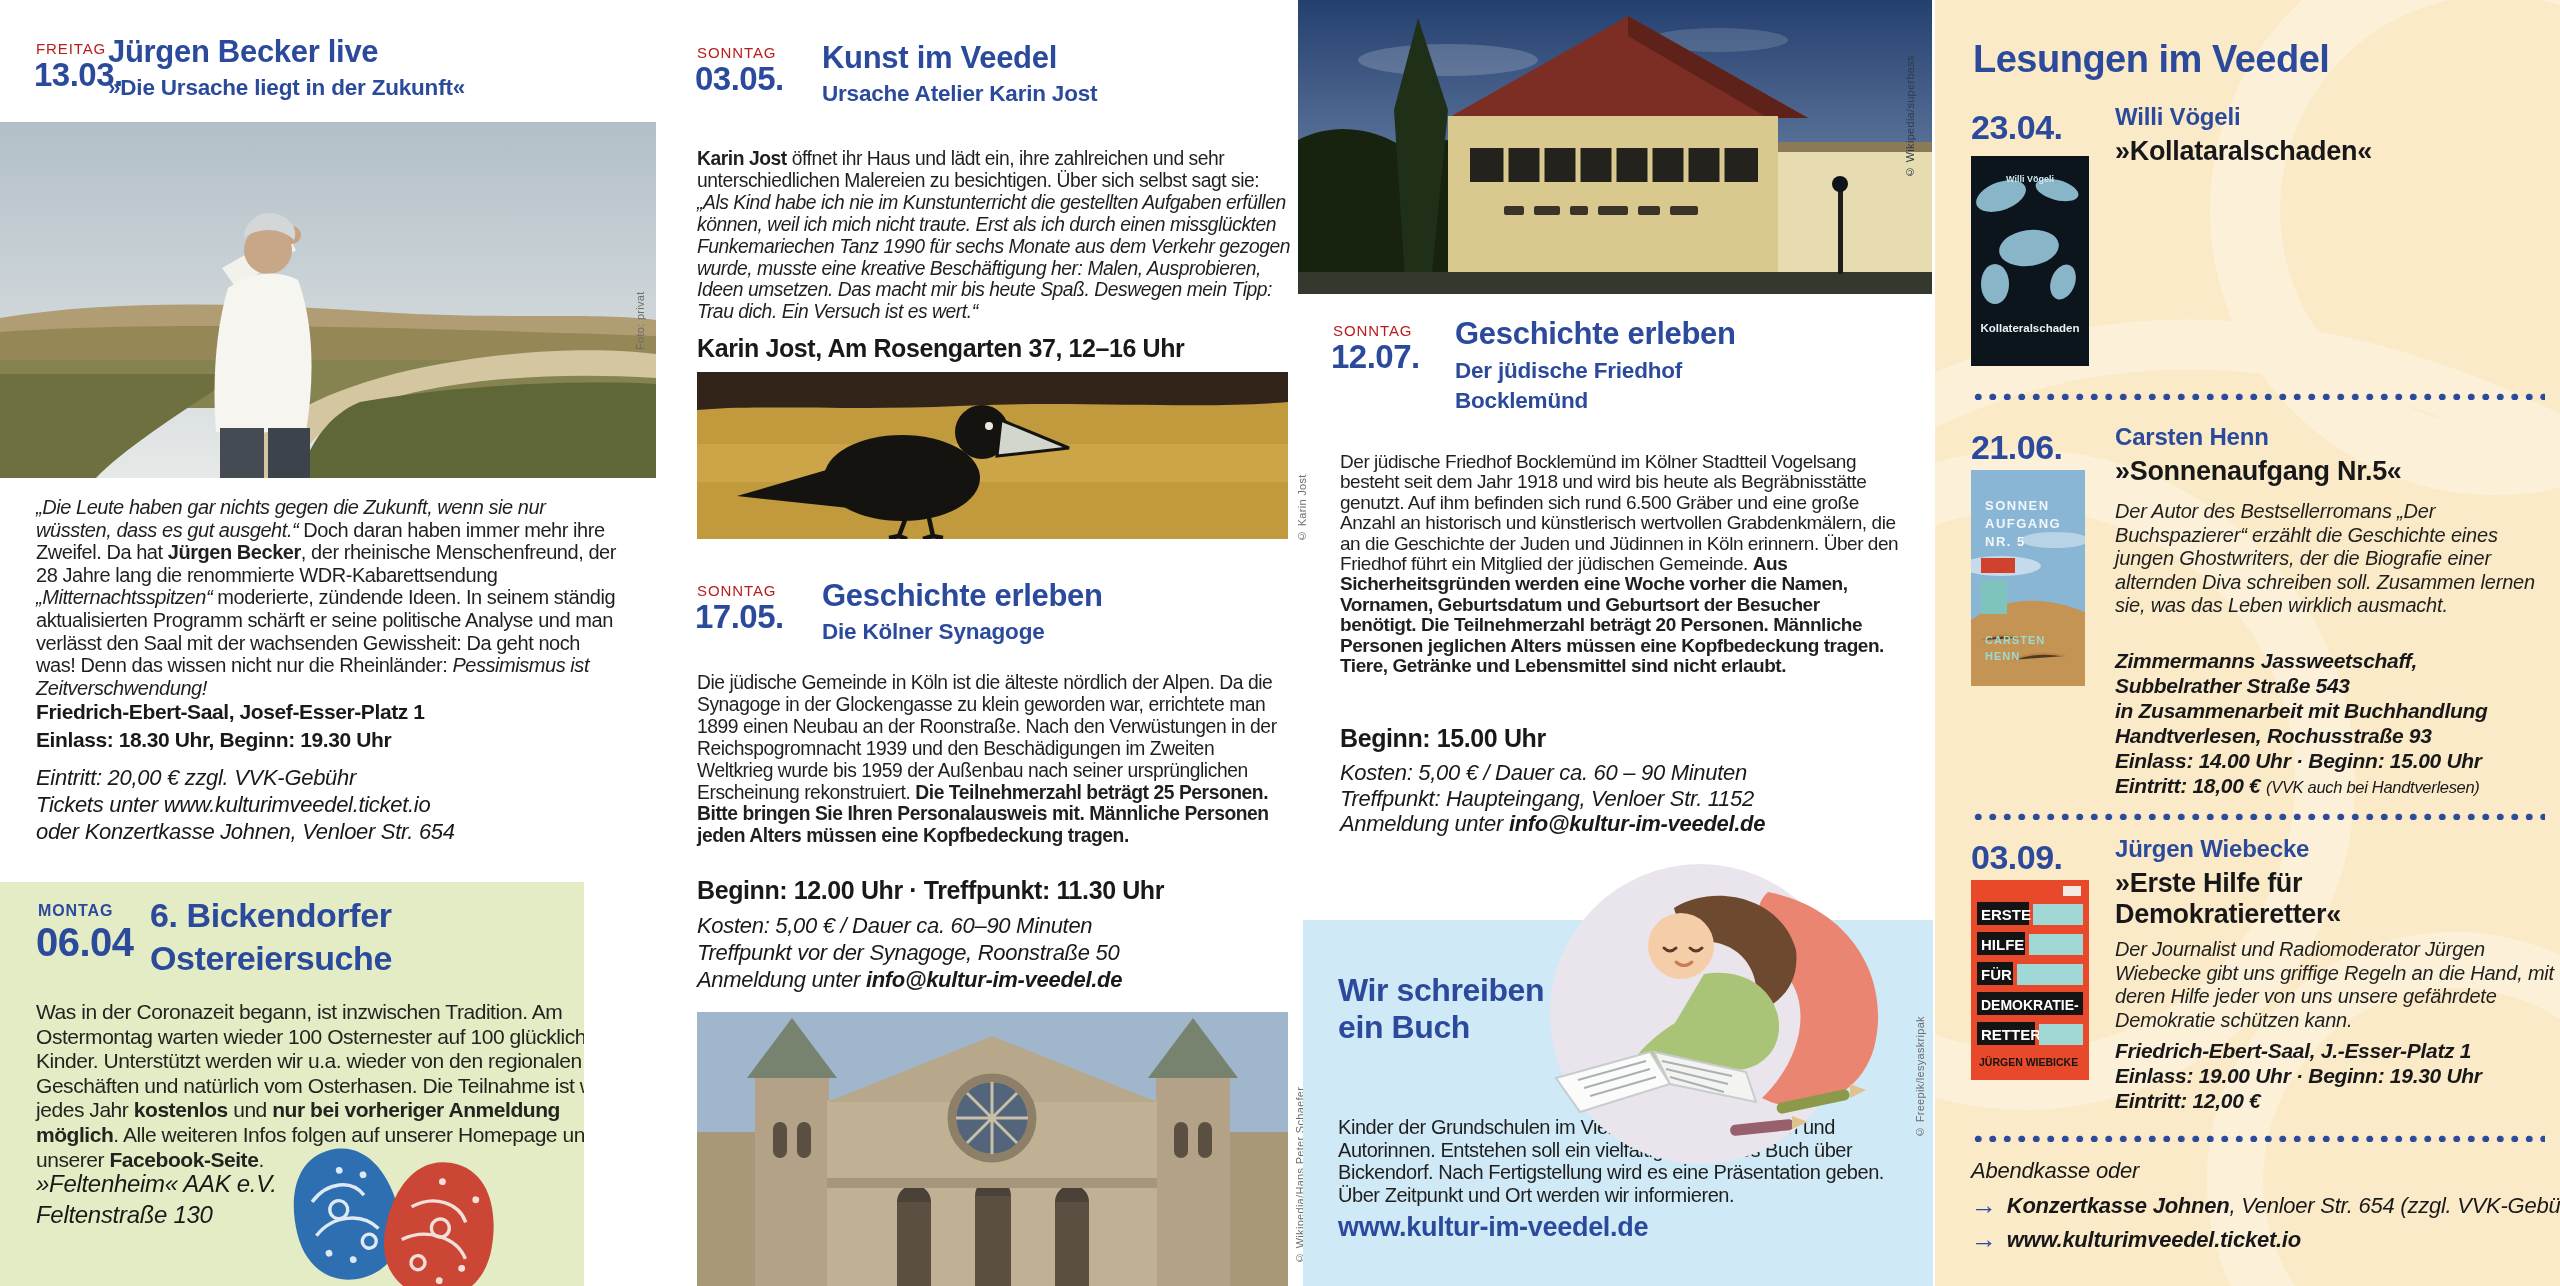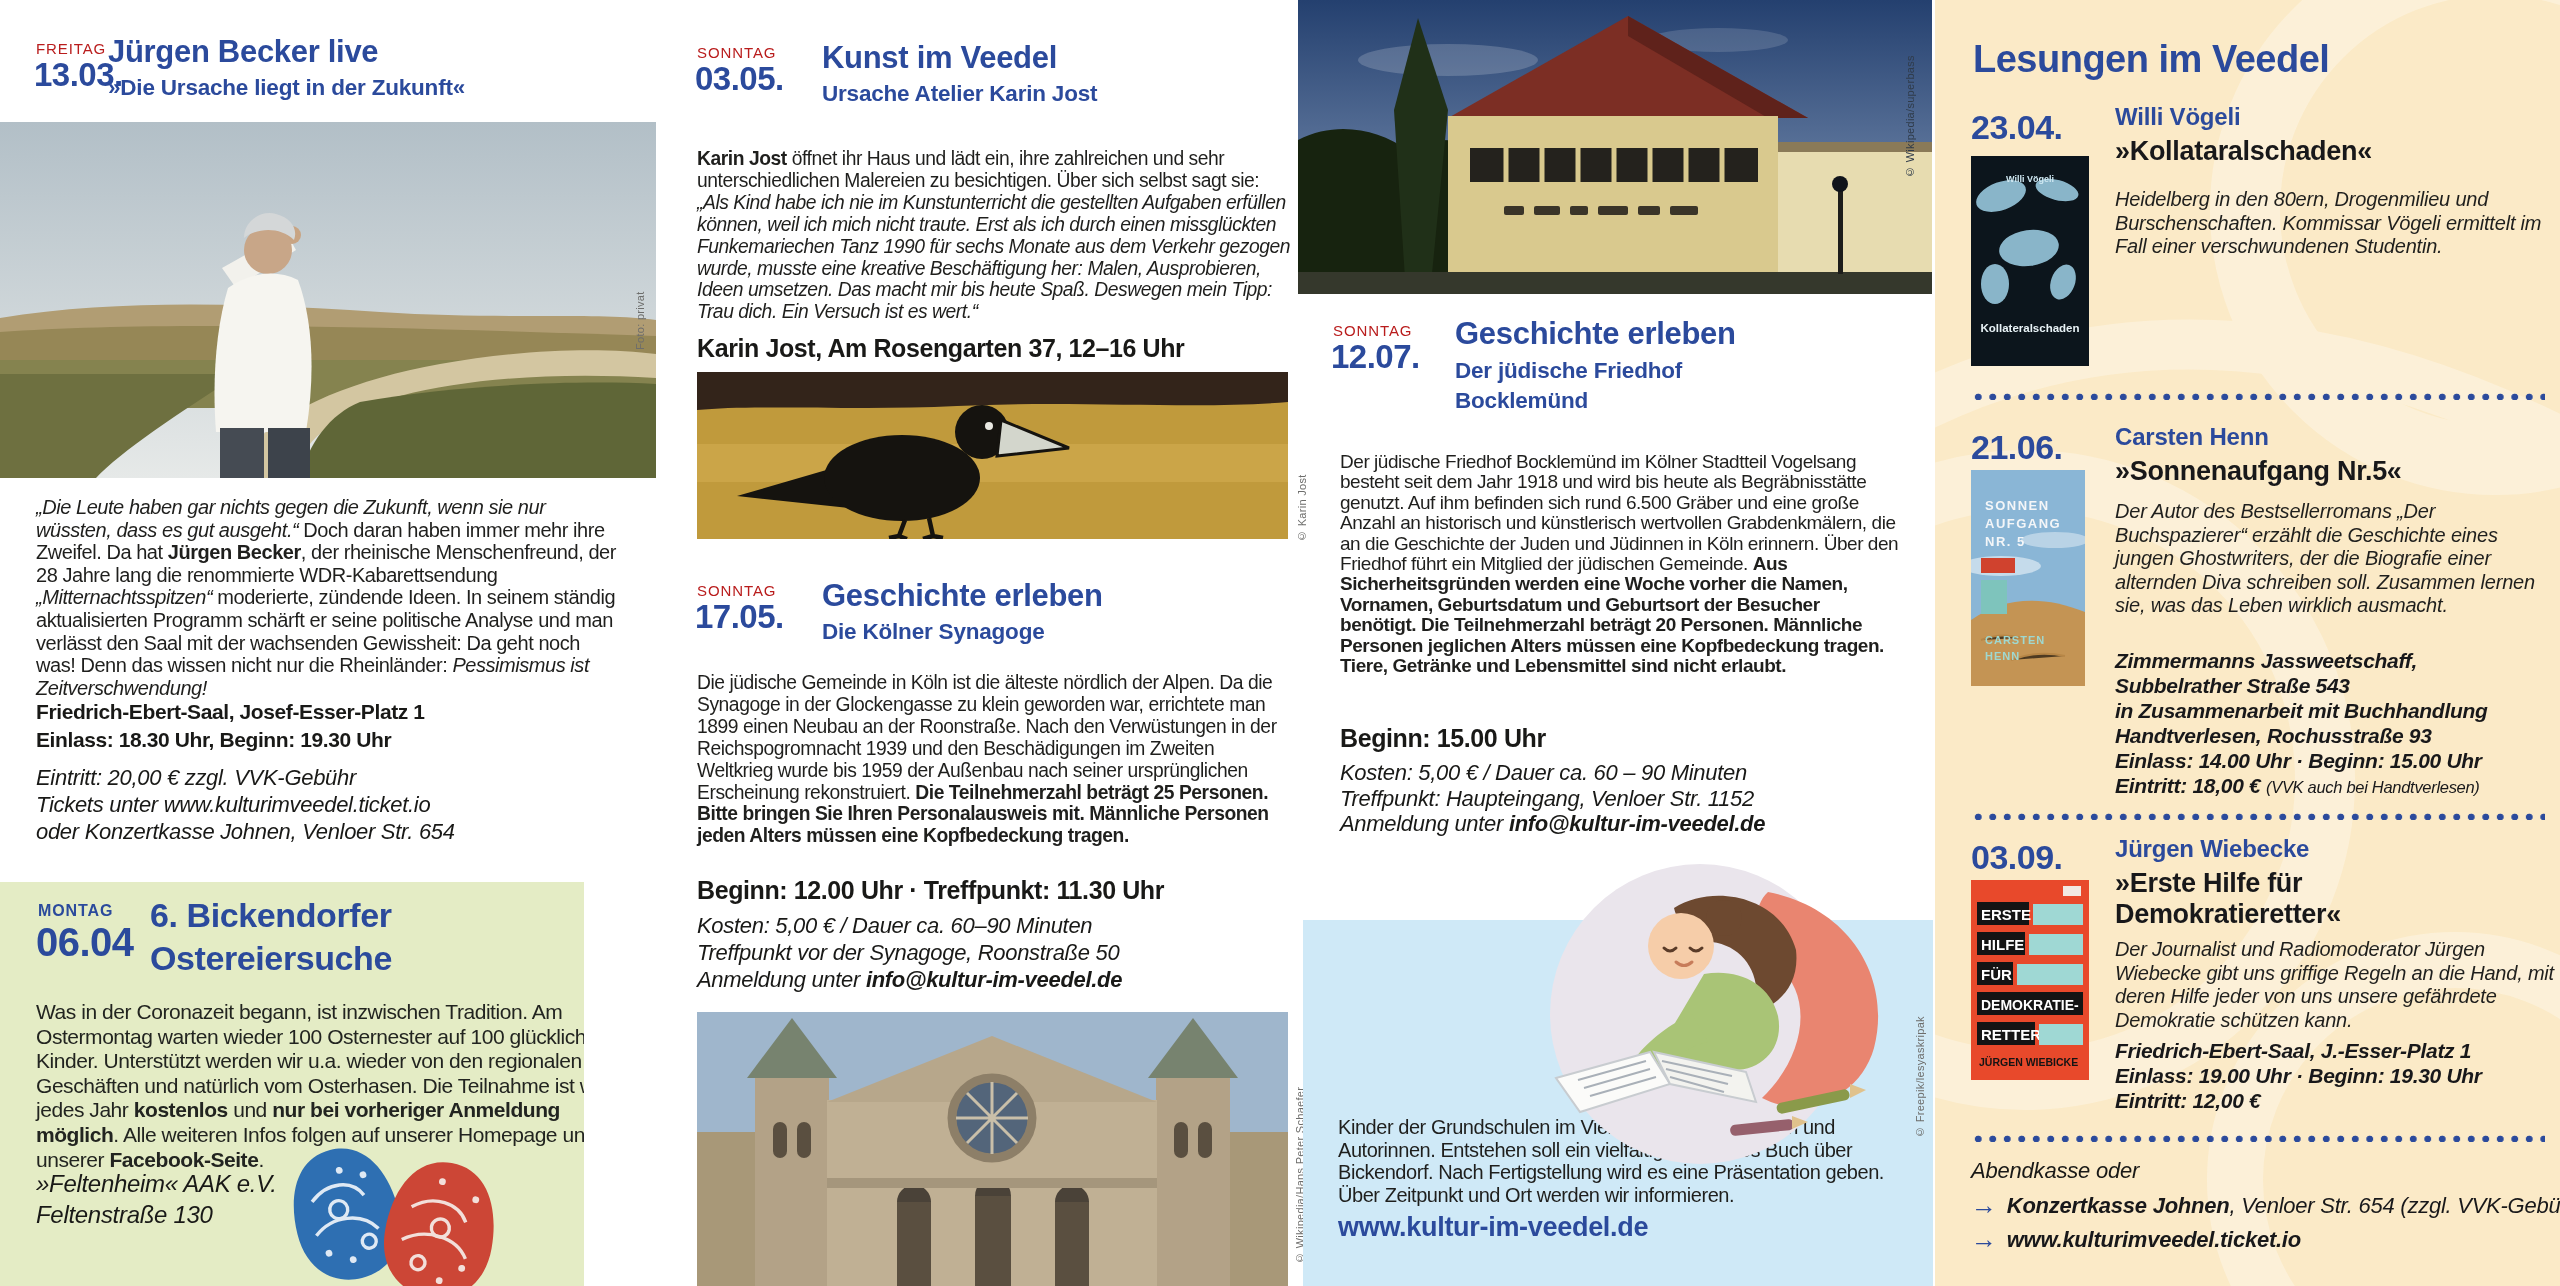--- a/index.html
+++ b/index.html
@@ -232,20 +232,21 @@
     <div class="day" style="left:1333px;top:322px">SONNTAG</div>
     <div class="date-lg" style="left:1331px;top:340px">12.07.</div>
     <div class="h1" style="left:1455px;top:318px">Geschichte erleben</div>
     <div class="h2" style="left:1455px;top:356px;line-height:30px">Der jüdische Friedhof<br>Bocklemünd</div>
 
     <div class="body-txt body-sm" style="left:1340px;top:452px;width:560px;font-size:19px;line-height:20.4px">Der jüdische Friedhof Bocklemünd im Kölner Stadtteil Vogelsang besteht seit dem Jahr 1918 und wird bis heute als Begräbnisstätte genutzt. Auf ihm befinden sich rund 6.500 Gräber und eine große Anzahl an historisch und künstlerisch wertvollen Grabdenkmälern, die an die Geschichte der Juden und Jüdinnen in Köln erinnern. Über den Friedhof führt ein Mitglied der jüdischen Gemeinde. <b>Aus Sicherheitsgründen werden eine Woche vorher die Namen, Vornamen, Geburtsdatum und Geburtsort der Besucher benötigt. Die Teilnehmerzahl beträgt 20 Personen. Männliche Personen jeglichen Alters müssen eine Kopfbedeckung tragen. Tiere, Getränke und Lebensmittel sind nicht erlaubt.</b></div>
     <div class="bold-line" style="left:1340px;top:724px;font-size:25px">Beginn: 15.00 Uhr</div>
     <div class="det" style="left:1340px;top:760px;line-height:25.5px">Kosten: 5,00 € / Dauer ca. 60 – 90 Minuten<br>Treffpunkt: Haupteingang, Venloer Str. 1152<br>Anmeldung unter <b>info@kultur-im-veedel.de</b></div>
 
     <div class="bluebox">
+      <div class="bb-title" style="left:35px;top:52px">Wir schreiben<br>ein Buch</div>
       <div class="body-txt" style="left:35px;top:196px;width:560px">Kinder der Grundschulen im Viertel werden zu Autoren und Autorinnen. Entstehen soll ein vielfältig gestaltetes Buch über Bickendorf. Nach Fertigstellung wird es eine Präsentation geben. Über Zeitpunkt und Ort werden wir informieren.</div>
       <div class="bb-link" style="left:35px;top:292px">www.kultur-im-veedel.de</div>
     </div>
 
     <svg class="abs" style="left:1478px;top:846px" width="440" height="340" viewBox="0 0 440 340">
       <circle cx="222" cy="168" r="150" fill="#eae5ec"></circle>
       <path d="M290,46 C372,62 414,132 396,202 C382,252 326,274 284,252 C326,212 338,150 298,118 C276,100 272,62 290,46 Z" fill="#e98570"></path>
       <path d="M196,62 C238,36 304,52 318,104 C322,140 300,160 276,166 C286,130 266,100 234,96 C216,94 200,80 196,62 Z" fill="#6d4930"></path>
       <circle cx="203" cy="100" r="33" fill="#f6cda9"></circle>
       <path d="M186,102 q6,6 12,0 M212,102 q6,6 12,0" stroke="#5a3b28" stroke-width="3" fill="none" stroke-linecap="round"></path>
@@ -293,21 +294,20 @@
         <ellipse cx="86" cy="34" rx="22" ry="10" transform="rotate(15 86 34)"></ellipse>
         <ellipse cx="58" cy="92" rx="30" ry="18" transform="rotate(-8 58 92)"></ellipse>
         <ellipse cx="24" cy="128" rx="14" ry="20"></ellipse>
         <ellipse cx="92" cy="126" rx="12" ry="18" transform="rotate(20 92 126)"></ellipse>
       </g>
       <text x="59" y="26" font-size="9" font-weight="bold" fill="#cfe8f2" text-anchor="middle">Willi Vögeli</text>
       <text x="59" y="176" font-size="11.5" font-weight="bold" fill="#e8f2f6" text-anchor="middle">Kollateralschaden</text>
     </svg>
     <div class="r-author" style="left:180px;top:104px">Willi Vögeli</div>
     <div class="r-book" style="left:180px;top:136px">»Kollataralschaden«</div>
-    <div class="r-desc" style="left:180px;top:188px;width:430px">Heidelberg in den 80ern, Drogenmilieu und Burschenschaften. Kommissar Vögeli ermittelt im Fall einer verschwundenen Studentin.</div>
     <div class="dots" style="left:36px;top:392px;width:574px"></div>
 
     <div class="c4-date" style="left:36px;top:428px">21.06.</div>
     <svg class="abs" style="left:36px;top:470px" width="114" height="216" viewBox="0 0 114 216">
       <rect width="114" height="216" fill="#8ab6d6"></rect>
       <rect y="0" width="114" height="132" fill="#8ab6d6"></rect>
       <ellipse cx="30" cy="96" rx="40" ry="10" fill="#ffffff" opacity=".5"></ellipse>
       <ellipse cx="84" cy="70" rx="34" ry="8" fill="#ffffff" opacity=".4"></ellipse>
       <path d="M0,216 L0,150 C30,128 70,124 114,142 L114,216 Z" fill="#c49454"></path>
       <g stroke="#b07e3e" stroke-width="2" opacity=".6">

